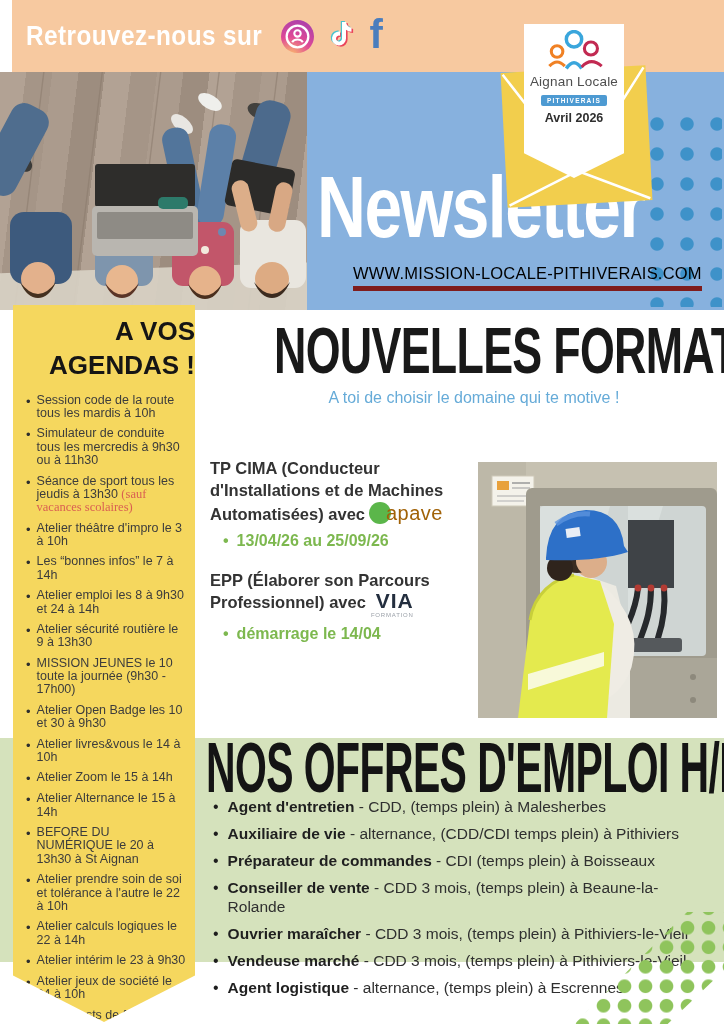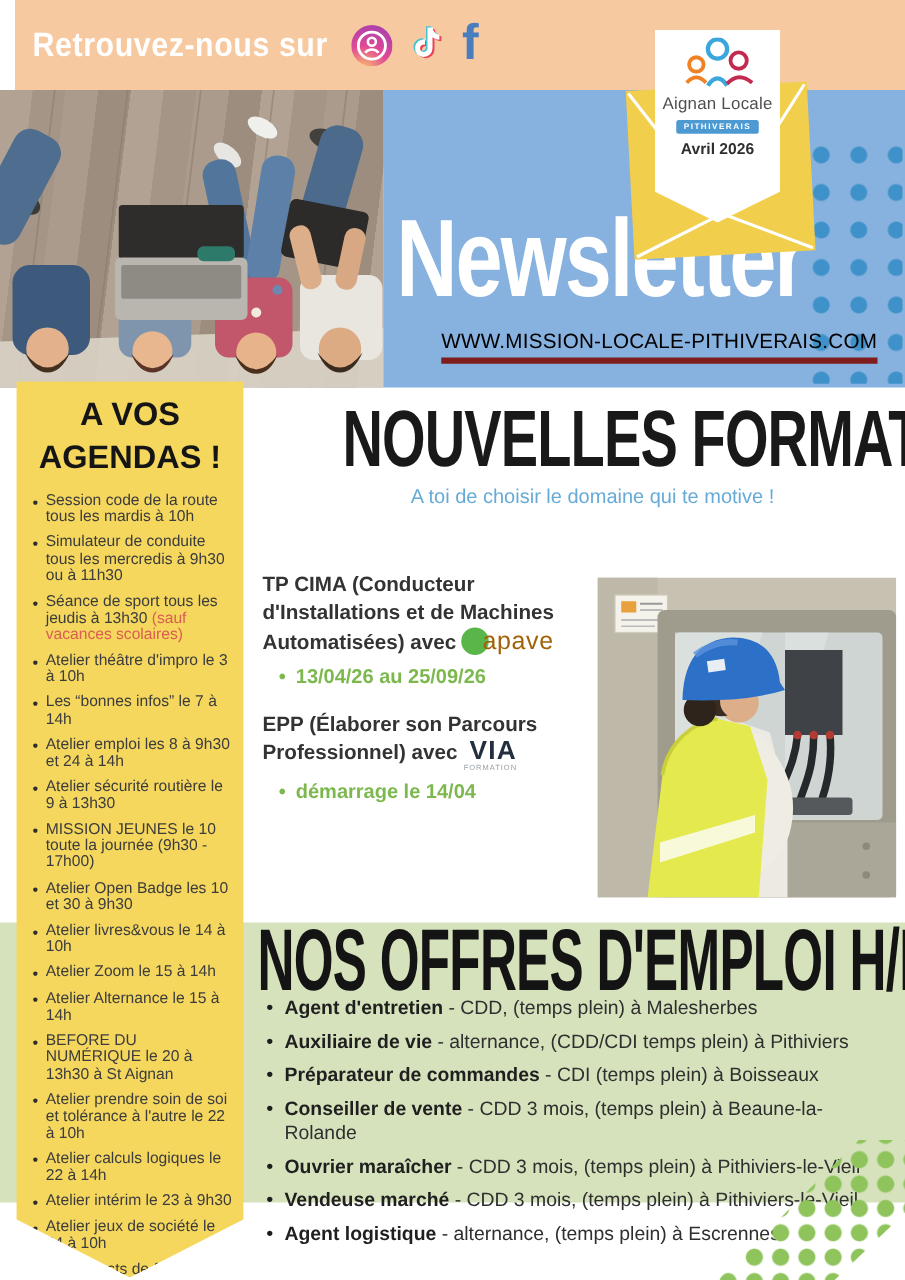--- a/index.html
+++ b/index.html
@@ -42,27 +42,27 @@
   .ml-logo{margin-top:6px;}
   .ml-name{font-size:13.5px;color:#4e4e4e;margin-top:0;letter-spacing:.2px;}
   .ml-pill{display:inline-block;margin-top:3px;background:#4d9ad2;color:#fff;font-size:6.5px;
     font-weight:bold;letter-spacing:1.2px;padding:2px 6px;border-radius:2px;}
   .ml-issue{margin-top:4px;font-size:12.5px;font-weight:bold;color:#2f2f2f;}
 
   
   .agenda-ribbon{position:absolute;left:13px;top:305px;width:182px;height:717px;z-index:4;
     background:var(--sidebar-bg,#f5d75e);
     clip-path:polygon(0 0,100% 0,100% 93.5%,50% 100%,0 93.5%);}
-  .agenda-title{padding-top:9px;text-align:center;font-weight:bold;font-size:26px;
+  .agenda-title{padding-top:9px;text-align:right;font-weight:bold;font-size:26px;
     line-height:1.32;color:#151515;letter-spacing:0;}
   .agenda-list{margin:11px 8px 0 13px;}
   .agenda-item{display:flex;gap:6px;margin-bottom:7px;font-size:12.5px;line-height:1.07;
     color:#3c3c3c;}
   .agenda-bullet{font-size:13px;line-height:1;margin-top:1px;color:#2e2e2e;}
-  .hl-red{color:var(--accent-red-text,#d95f52);}
+  .hl-red{color:var(--accent-red-text,#d95f52);font-family:Liberation Serif, serif;}
 
   
   .formations{position:absolute;left:196px;top:312px;width:520px;z-index:1;}
   .nf-title{margin-top:7px;text-align:center;font-weight:bold;font-size:64px;line-height:1;
     color:#191919;letter-spacing:-1px;transform:scaleX(.70);transform-origin:center top;
     white-space:nowrap;}
   .nf-sub{margin-top:14px;text-align:center;font-size:18.5px;color:#4a4a4a;}
   .nf-tag{margin-top:6px;text-align:center;font-size:16px;color:var(--tagline-blue,#66abd8);padding-left:36px;}
   .program{position:absolute;left:14px;width:276px;}
   .program-1{top:146px;}

